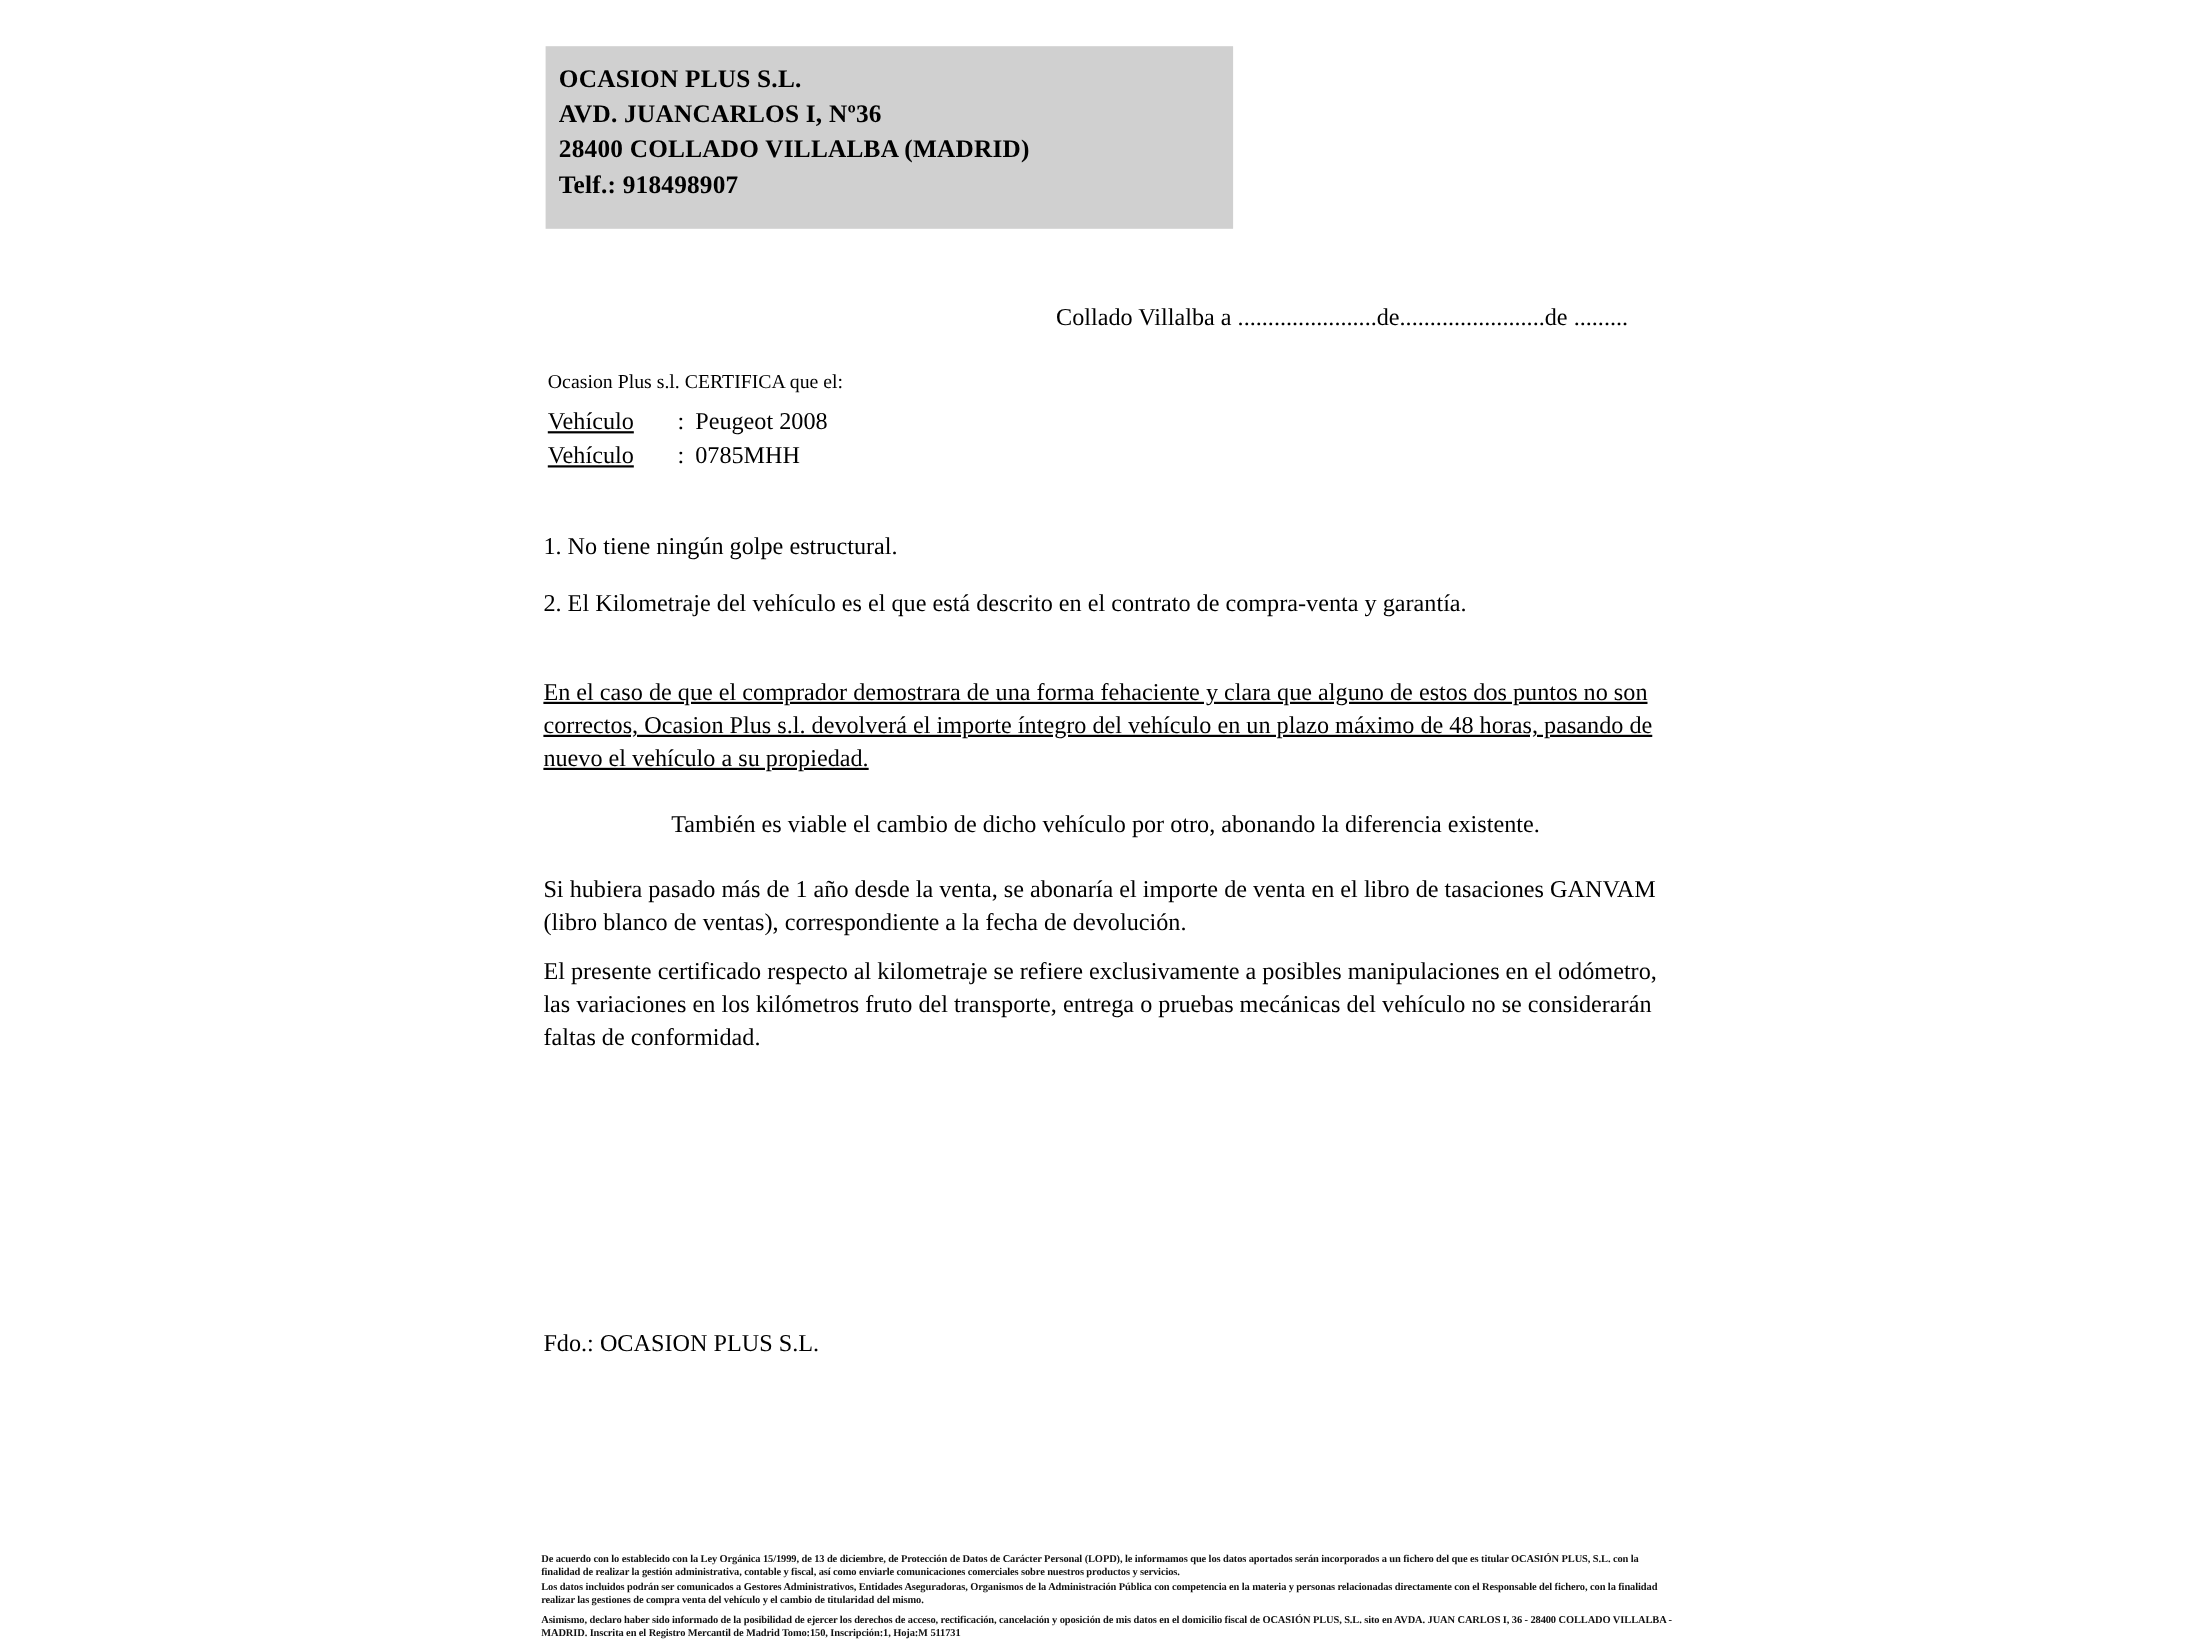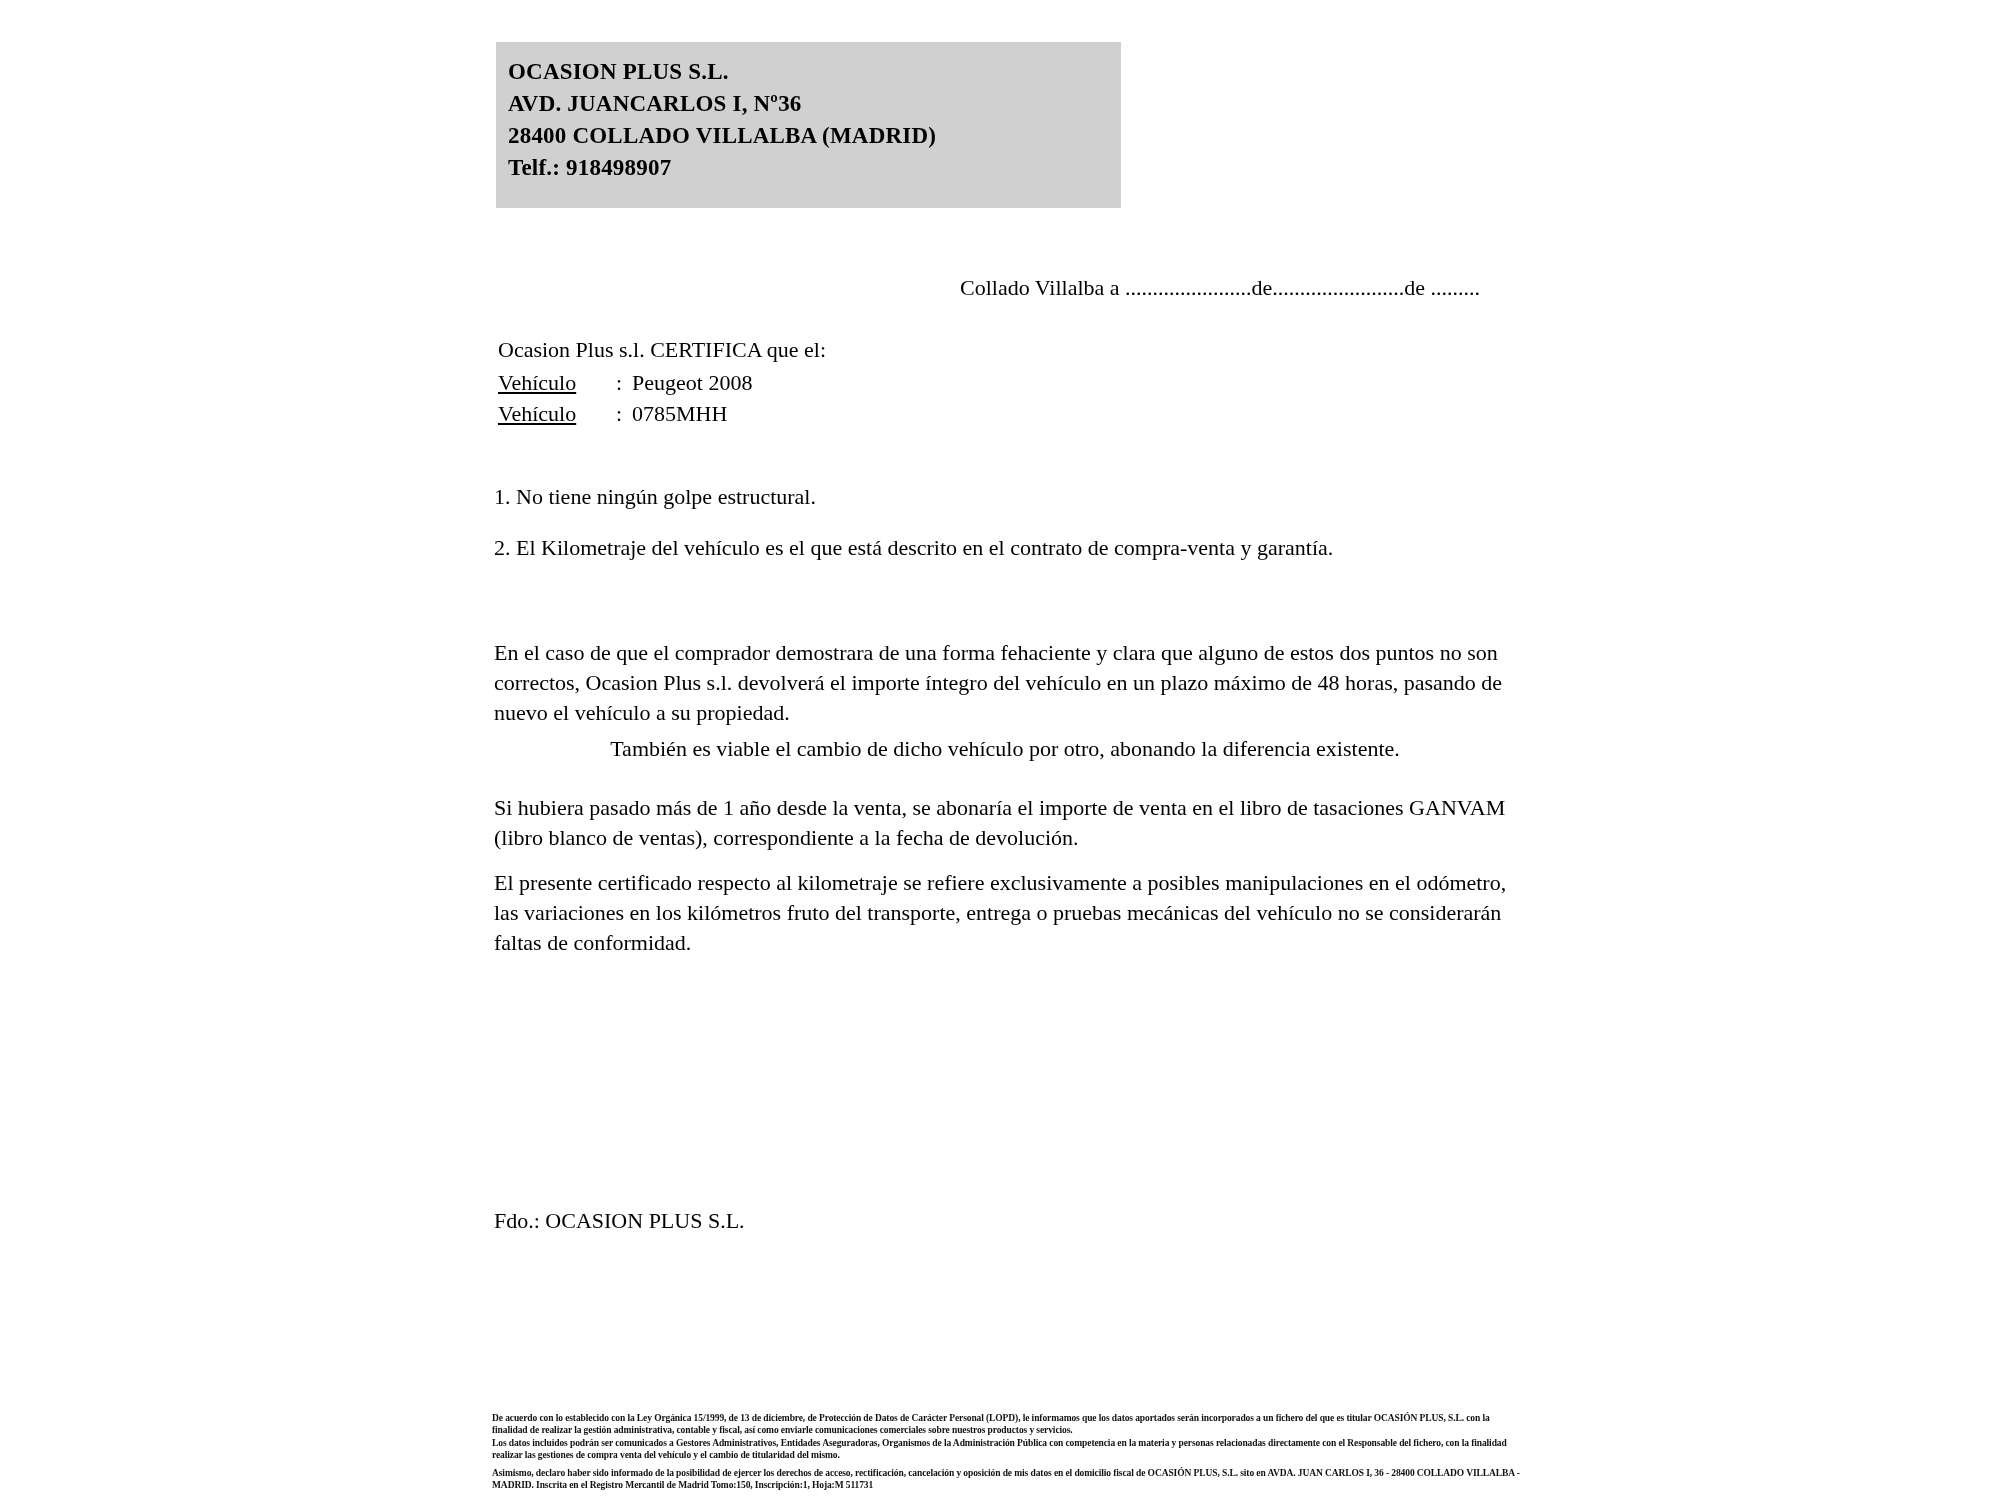--- a/index.html
+++ b/index.html
@@ -49,21 +49,21 @@
     top: 275px;
     font-size: 22px;
     white-space: nowrap;
   }
 
   
   .certifica {
     position: absolute;
     left: 498px;
     top: 337px;
-    font-size: 22px;
+    font-size: 18px;
     white-space: nowrap;
   }
   .field-row {
     position: absolute;
     left: 498px;
     font-size: 22px;
     white-space: nowrap;
   }
   .field-row.r1 { top: 370px; }
   .field-row.r2 { top: 401px; }
@@ -89,21 +89,21 @@
 
   
   .para {
     position: absolute;
     left: 494px;
     width: 1022px;
     font-size: 22px;
     line-height: 30px;
     text-align: left;
   }
-  .para.pa { top: 638px; }
+  .para.pa { top: 614px; text-decoration: underline; }
   .para.pb { top: 734px; text-align: center; }
   .para.pc { top: 793px; }
   .para.pd { top: 868px; }
 
   
   .signature {
     position: absolute;
     left: 494px;
     top: 1208px;
     font-size: 22px;

